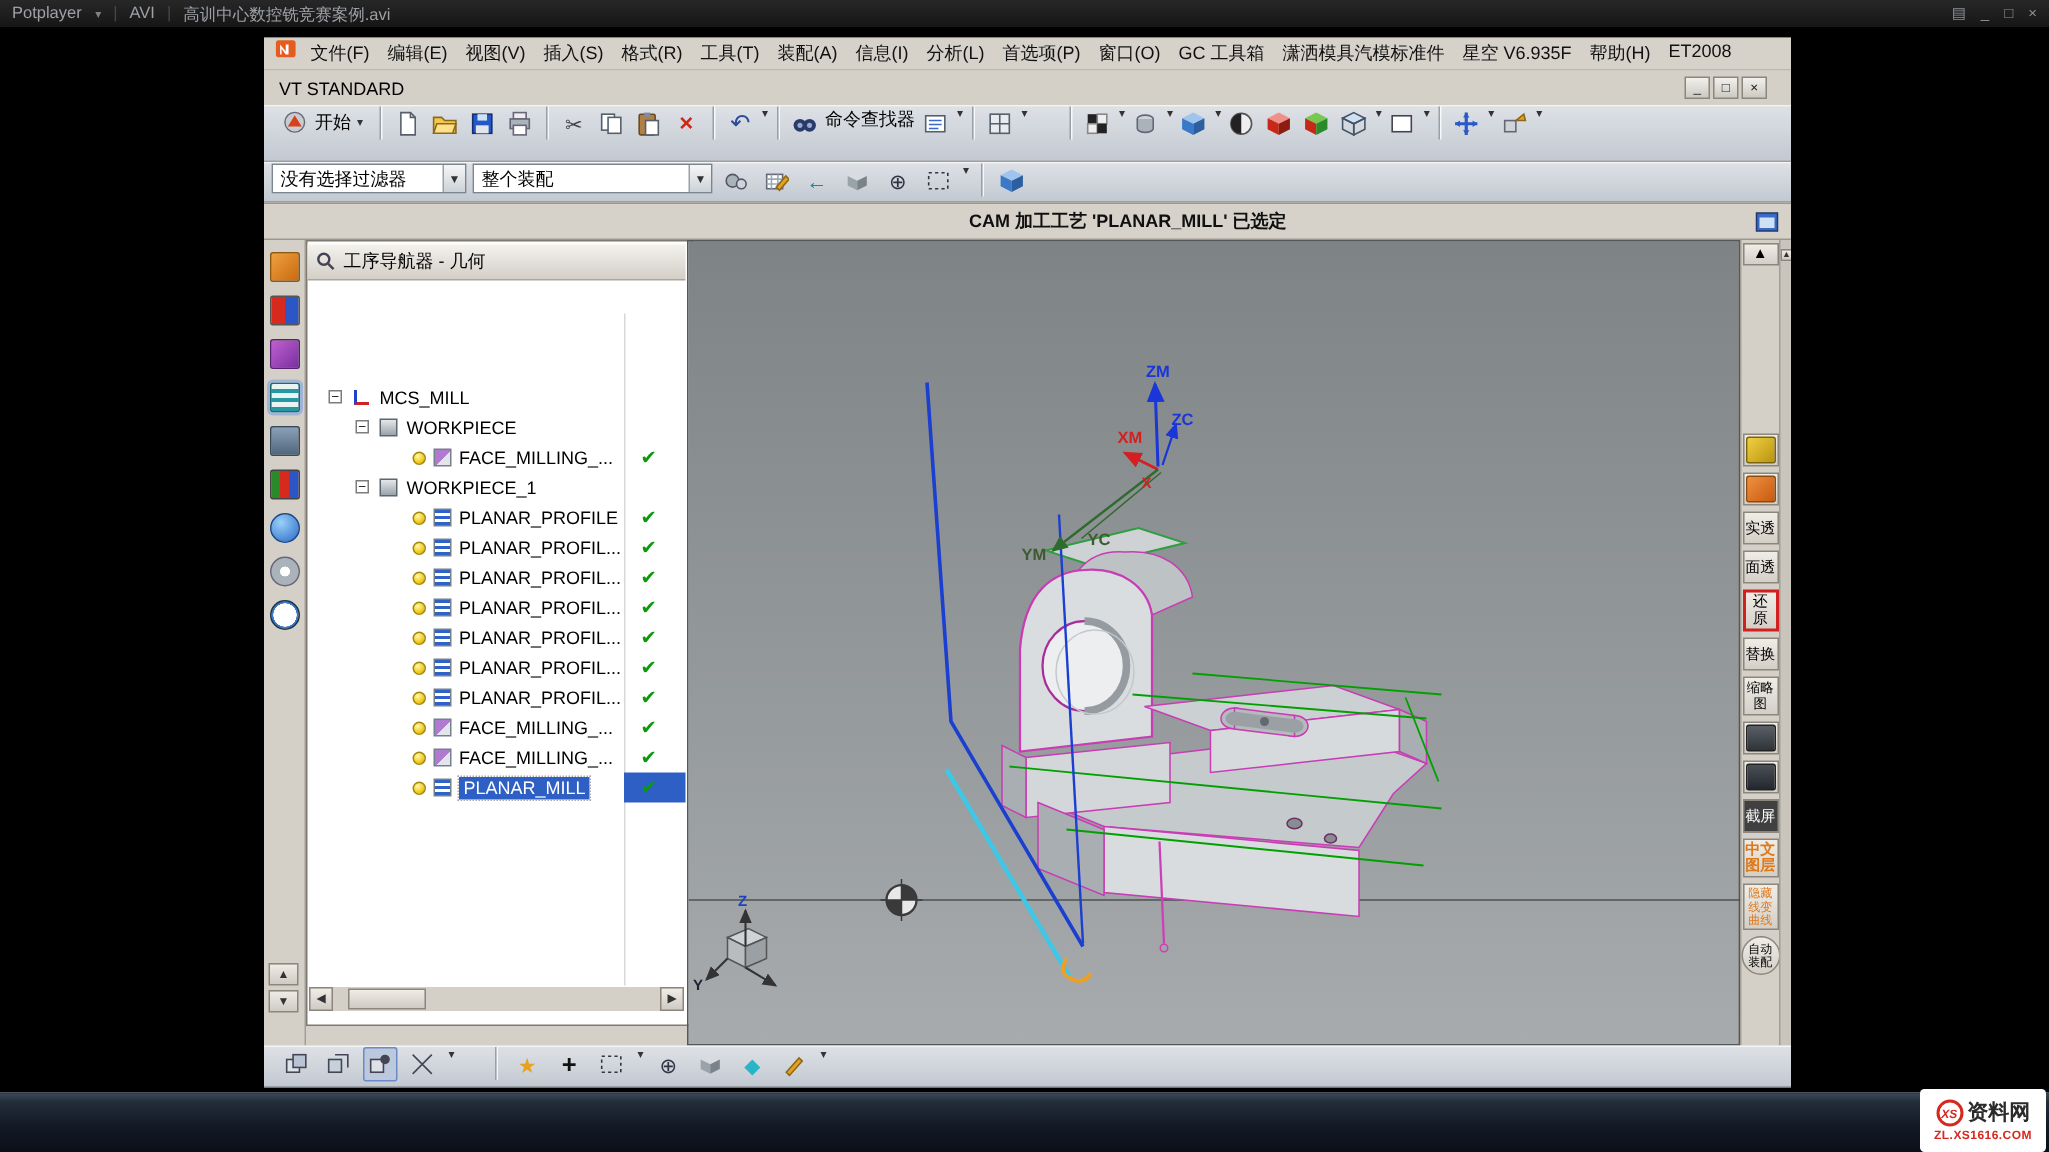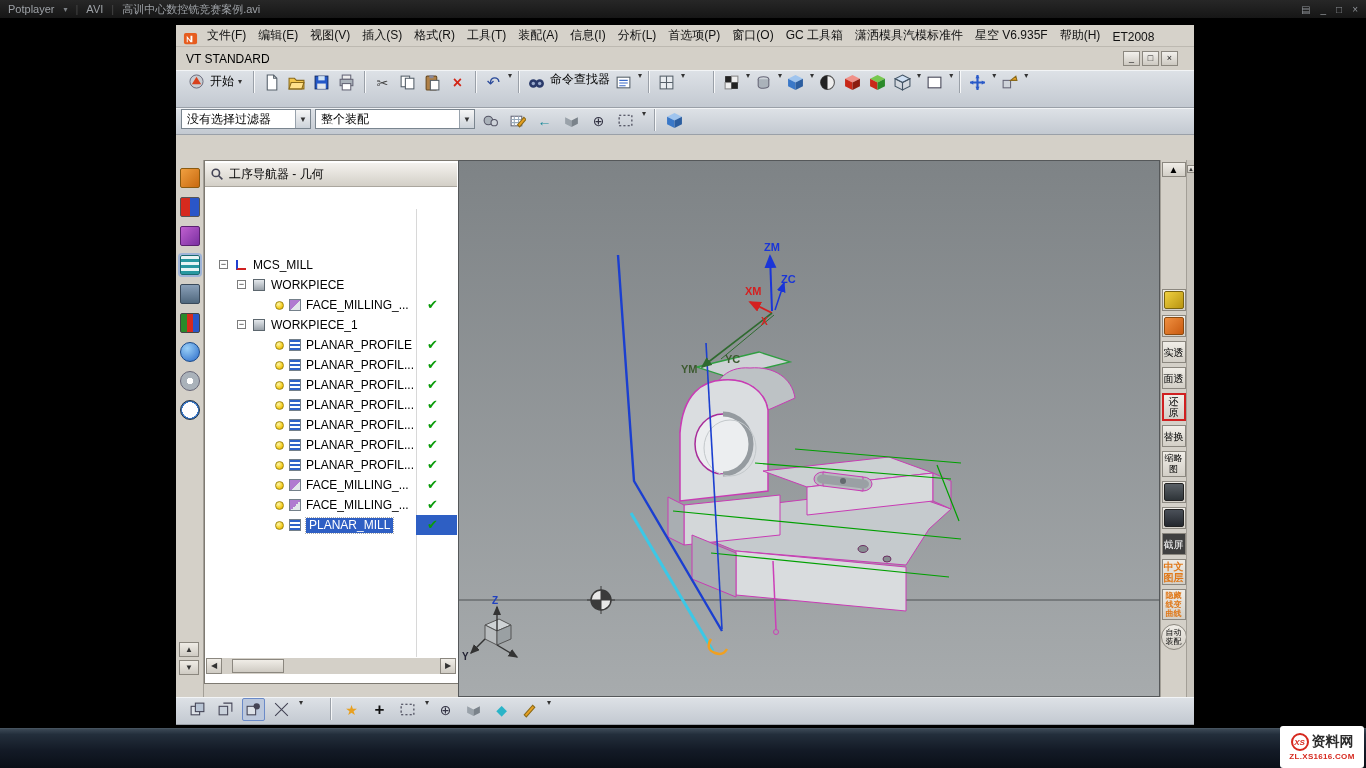--- a/index.html
+++ b/index.html
@@ -10,21 +10,21 @@
 
   
   #pbar{left:0;top:0;width:1366px;height:18px;background:linear-gradient(#272727,#161616);color:#9da1a6;font-size:11px;display:flex;align-items:center;padding:0 8px;gap:8px}
   #pbar .psep{color:#474747}
   #pbar .car{font-size:8px;color:#7d8186}
   #pbar .ctrls{margin-left:auto;display:flex;gap:10px;color:#8e9296;font-size:10px}
   #pbar .ctrls span{cursor:default}
 
   
   #nxwin{left:176px;top:25px;width:1018px;height:700px;background:#d4d0c8;overflow:hidden}
-  #menubar{left:0;top:0;width:1018px;height:22px;display:flex;align-items:flex-end;padding-left:4px;background:#d6d2ca;border-bottom:1px solid #bdb9b1}
+  #menubar{left:0;top:0;width:1018px;height:22px;display:flex;align-items:flex-start;padding-left:4px;background:#d6d2ca;border-bottom:1px solid #bdb9b1}
   #menubar .mi{padding:2px 6px;white-space:nowrap;font-size:12px;color:#111}
   .mlogo{width:15px;height:15px;margin:0 3px;display:inline-block}
   #vtrow{left:0;top:22px;width:1018px;height:23px;background:#d4d0c8;display:flex;align-items:center;padding:0 10px}
   #vtrow .wctrls{margin-left:auto;display:flex;gap:2px;margin-right:6px}
   .wbtn{width:17px;height:15px;background:linear-gradient(#f2f0ec,#cdc9c1);border:1px solid #8b877f;font-size:9px;line-height:12px;text-align:center;color:#222}
 
   .tbrow{background:linear-gradient(#dde1e6,#c3c9d1);border-top:1px solid #f2f4f6;border-bottom:1px solid #9aa0a8;display:flex;align-items:flex-start}
   #tb1{left:0;top:45px;width:1018px;height:38px;padding:0 5px;gap:2px}
   #tb2{left:0;top:83px;width:1137px;height:27px;padding:0 5px;gap:4px}
   .vsep{width:1px;height:22px;background:#9aa0a8;box-shadow:1px 0 0 rgba(255,255,255,.8);margin:0 4px;flex:none}
@@ -351,20 +351,27 @@
       <i class="vsep"></i>
       <span class="tbi">
           <svg viewBox="0 0 16 16">
             <path d="M8 1 15 4.5 8 8 1 4.5z" fill="#9fc4ee"></path>
             <path d="M1 4.5 8 8v7L1 11.5z" fill="#3a78c8"></path>
             <path d="M15 4.5 8 8v7l7-3.5z" fill="#2c5ea0"></path>
           </svg>
         </span>
     </div>
 
+    <div id="prompt" class="abs">
+      <span>CAM 加工工艺 'PLANAR_MILL' 已选定</span>
+      <span class="pic"><svg width="16" height="16" viewBox="0 0 16 16">
+            <rect x="1" y="2" width="14" height="12" fill="#3a6ac8" stroke="#223a6a"></rect>
+            <rect x="3" y="5" width="10" height="7" fill="#cfe2f4"></rect>
+          </svg></span>
+    </div>
 
     <div id="work" class="abs">
 
       <div id="resbar" class="abs">
         <span class="ric" style="background:linear-gradient(135deg,#f0a040,#c86a10);border:1px solid #8a5a10"></span>
         <span class="ric" style="background:linear-gradient(90deg,#d62a1e 50%,#2a56c8 50%);border:1px solid #555"></span>
         <span class="ric" style="background:linear-gradient(135deg,#c060d0,#7a30a0);border:1px solid #5a2070"></span>
         <span class="ric pressed" style="background:repeating-linear-gradient(0deg,#2898a0 0 3px,#e8f4f4 3px 6px);border:1px solid #1a6a70"></span>
         <span class="ric" style="background:linear-gradient(#8aa0b8,#50687e);border:1px solid #3a4a5a"></span>
         <span class="ric" style="background:linear-gradient(90deg,#2a8a2a 33%,#d62a1e 33% 66%,#2a56c8 66%);border:1px solid #444"></span>
@@ -591,21 +598,21 @@
         <span class="rtbtn">替换</span>
         <span class="rtbtn" style="font-size:9px">缩略图</span>
         <span class="rtbtn">
             <span class="rtico" style="background:linear-gradient(#5a6066,#2e3438);border:1px solid #222"></span>
           </span>
         <span class="rtbtn">
             <span class="rtico" style="background:linear-gradient(#4a5058,#24282e);border:1px solid #222"></span>
           </span>
         <span class="rtbtn" style="background:#404040;color:#fff">截屏</span>
         <span class="rtbtn" style="color:#e07818;font-weight:bold">中文图层</span>
-        <span class="rtbtn" style="color:#e07818;font-weight:bold;font-size:8px;line-height:9px">隐藏线变曲线</span>
+        <span class="rtbtn" style="color:#e07818;font-weight:normal;font-size:8px;line-height:9px">隐藏线变曲线</span>
         <span class="rtbtn" style="border-radius:50%;width:26px;height:26px;font-size:8px;line-height:9px">自动装配</span>
       </div>
       <div id="rscroll" class="abs">
         <span class="sbb">▲</span>
       </div>
     </div>
 
     <div id="btb" class="abs tbrow">
       <span class="tbi">
           <svg viewBox="0 0 16 16">

